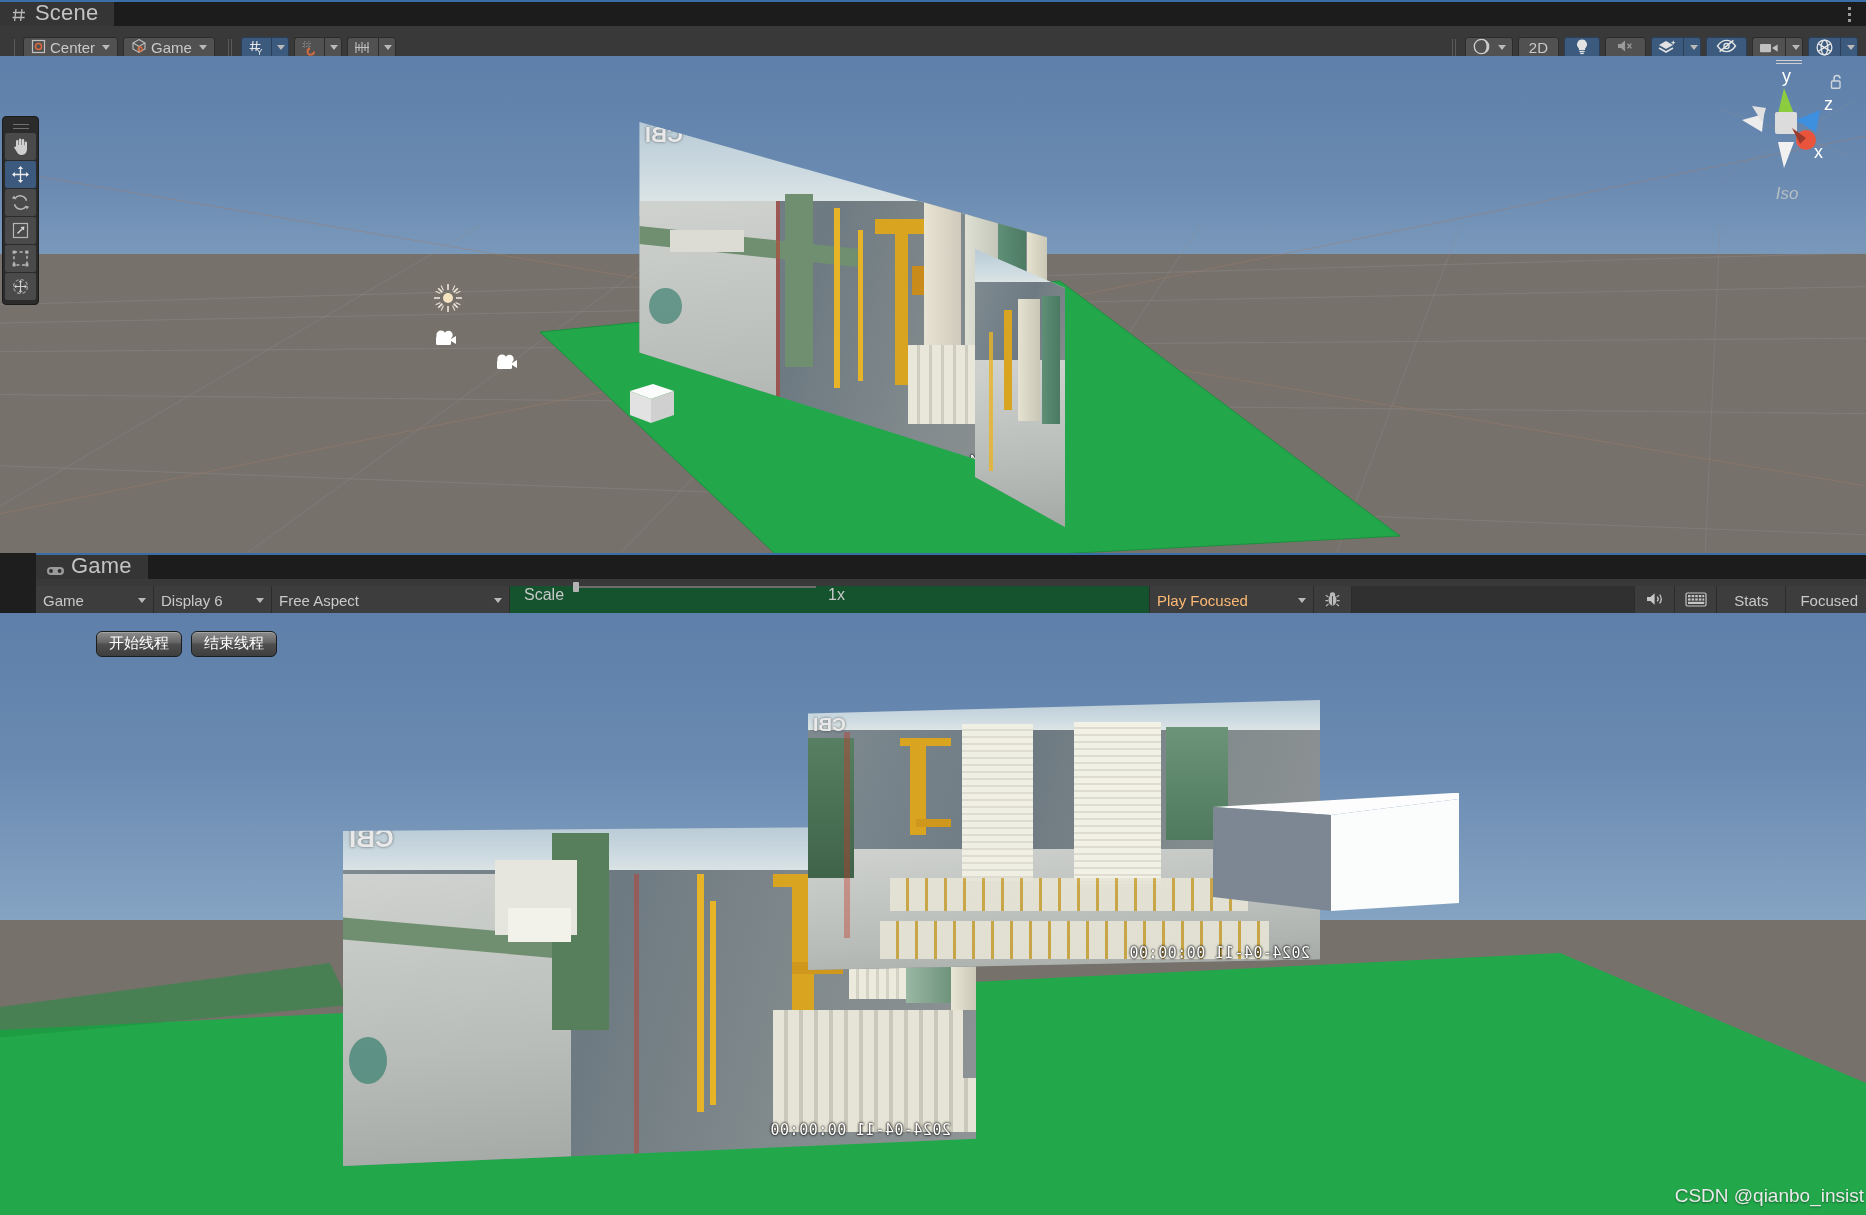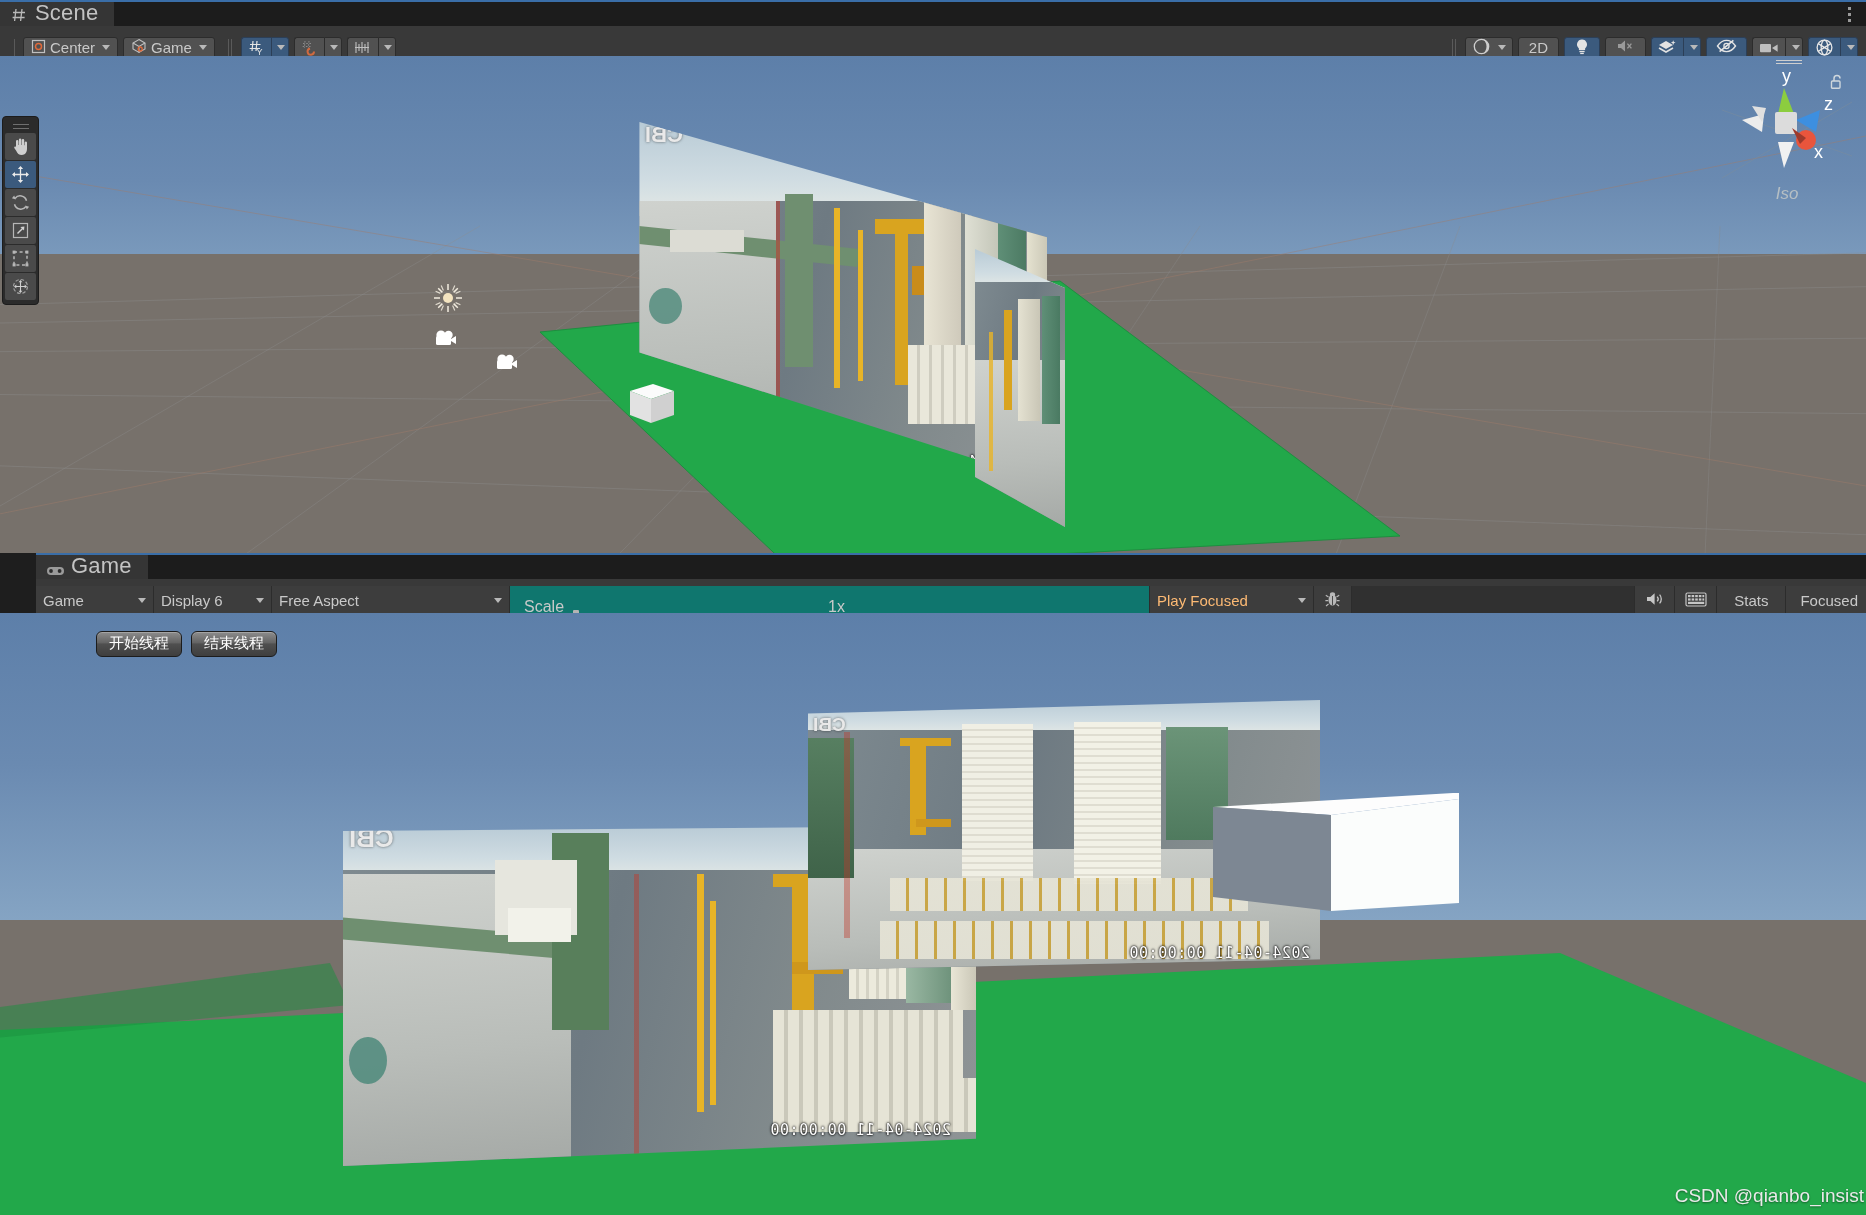--- a/index.html
+++ b/index.html
@@ -614,22 +614,22 @@
     </div>
     <div class="tb-btn" style="width:118px;justify-content:space-between;margin:0;border-radius:0;height:30px;border:none;border-right:1px solid #2c2c2c;background:#3d3d3d;">
       <span>Display 6</span>
       <span class="caret"></span>
     </div>
     <div class="tb-btn" style="width:238px;justify-content:space-between;margin:0;border-radius:0;height:30px;border:none;border-right:1px solid #2c2c2c;background:#3d3d3d;">
       <span>Free Aspect</span>
       <span class="caret"></span>
     </div>
 
-    <div style="display:flex;align-items:flex-end;gap:12px;padding:0 14px;height:30px;
-                background:#0f766e;border-right:1px solid #2c2c2c;width:640px;">
+    <div style="display:flex;align-items:flex-start;gap:12px;padding:0 14px;height:30px;
+                background:#14532d;border-right:1px solid #2c2c2c;width:640px;">
       <span style="color:#c9c9c9;font-size:16px;">Scale</span>
       <div style="flex:1;height:2px;background:#6d6d6d;position:relative;max-width:240px;">
         <div style="position:absolute;left:-3px;top:-4px;width:6px;height:10px;background:#b4b4b4;border-radius:1px;"></div>
       </div>
       <span style="color:#c9c9c9;font-size:16px;min-width:26px;">1x</span>
       <span style="flex:1"></span>
     </div>
 
     <div class="tb-btn dim" style="width:164px;justify-content:space-between;margin:0;border-radius:0;height:30px;border:none;border-right:1px solid #2c2c2c;background:#3d3d3d;">
       <span>Play Focused</span>

